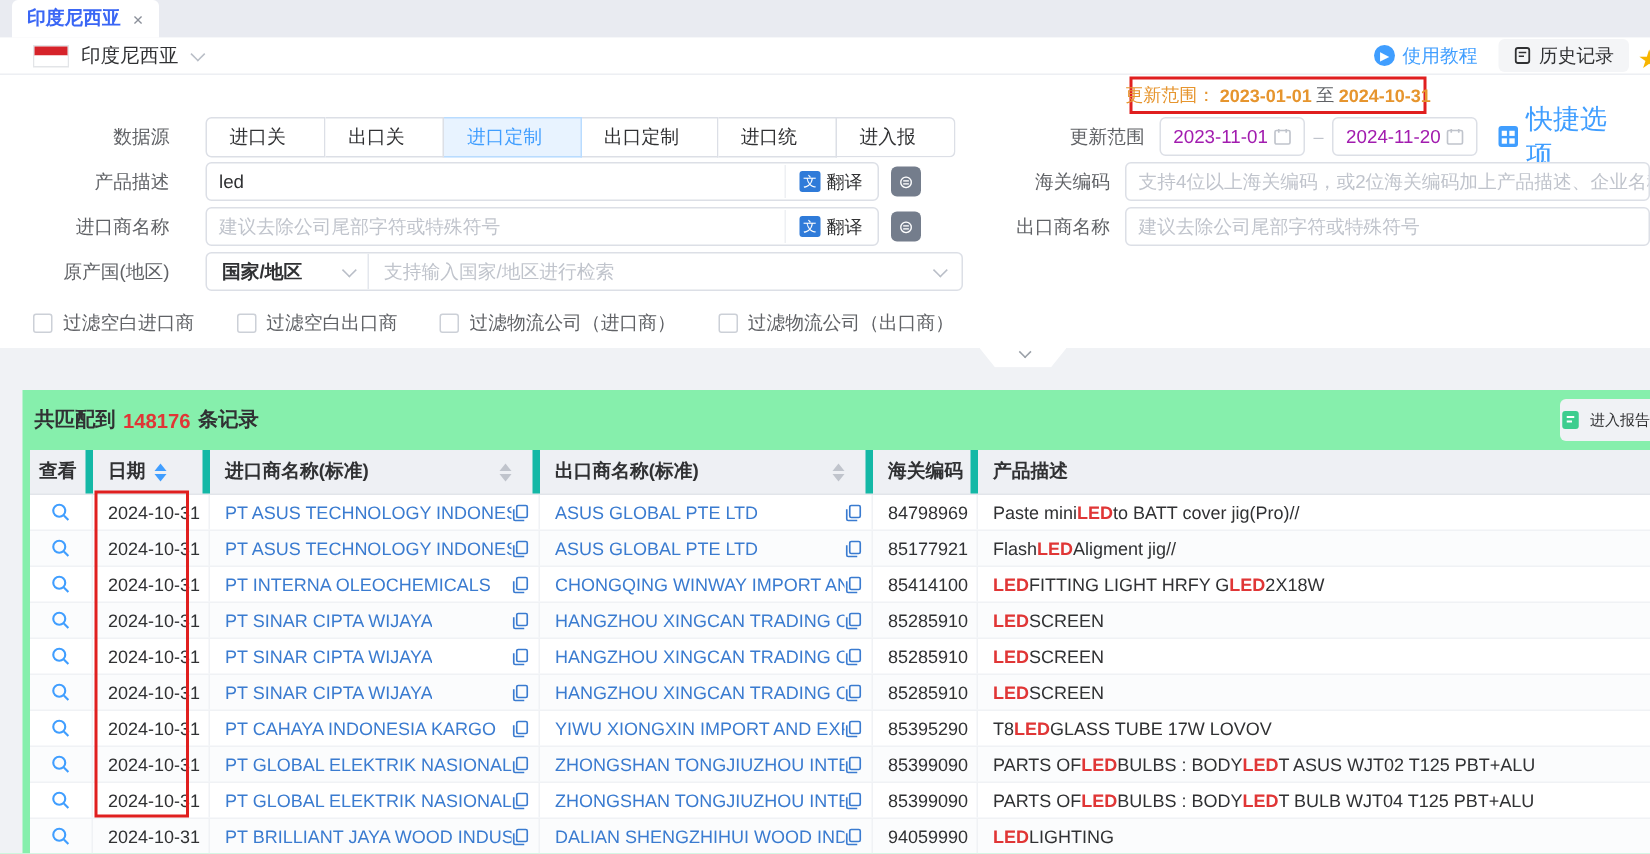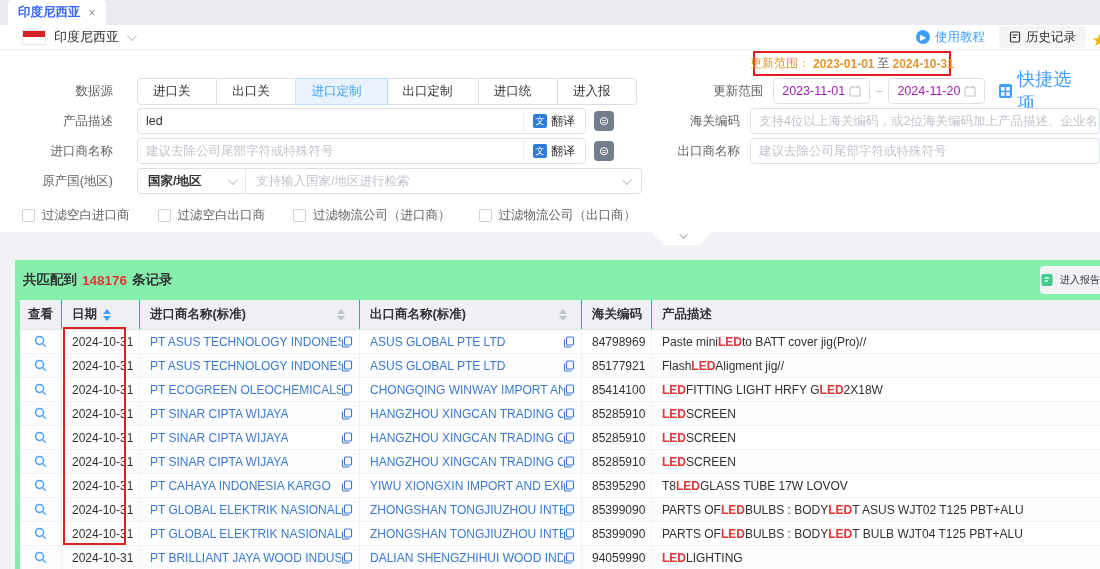--- a/index.html
+++ b/index.html
@@ -88,21 +88,21 @@
   .results { position:absolute; top:260px; left:15px; right:0; bottom:0; background:#86efac; }
   .res-head { position:relative; height:40px; display:flex; align-items:center; padding-left:8px; }
   .res-title { font-size:13.5px; font-weight:bold; color:#303133; display:flex; gap:5px; align-items:center; }
   .res-title .cnt { color:#e03636; }
   .report-btn { position:absolute; right:0; top:6px; height:28px; background:#f0f2f5; border-radius:4px 0 0 4px;
                 display:flex; align-items:center; gap:6px; padding:0 0; cursor:pointer; font-size:10px; color:#303133; }
 
   .table { margin-left:5px; }
   .thead { display:flex; height:30px; background:#eef0f4; border-bottom:1px solid #e2e5ea; }
   .th { display:flex; align-items:center; padding-left:10px; font-weight:bold; font-size:12.5px; color:#303133;
-        border-right:1px solid #14b8a6; gap:6px; }
+        border-right:5px solid #14b8a6; gap:6px; }
   .trow { display:flex; height:24px; border-bottom:1px solid #f0f2f5; background:#fff; }
   .trow:nth-child(even) { background:#fbfcfd; }
   .td { display:flex; align-items:center; padding-left:10px; font-size:12px; color:#303133;
         border-right:1px solid #f0f2f5; overflow:hidden; white-space:nowrap; }
   .c-view { width:42px; justify-content:center; padding-left:0; cursor:pointer; }
   .c-date { width:78px; }
   .c-imp { width:220px; justify-content:space-between; padding-right:6px; }
   .c-exp { width:222px; justify-content:space-between; padding-right:6px; }
   .c-hs { width:70px; }
   .c-desc { flex:1; border-right:none; }
@@ -387,21 +387,21 @@
           </div>
           <div class="trow">
             <div class="td c-view">
               <svg width="13" height="13" viewBox="0 0 13 13">
                 <circle cx="5.5" cy="5.5" r="4" fill="none" stroke="#409eff" stroke-width="1.4"></circle>
                 <line x1="8.6" y1="8.6" x2="11.6" y2="11.6" stroke="#409eff" stroke-width="1.4"></line>
               </svg>
             </div>
             <div class="td c-date">2024-10-31</div>
             <div class="td c-imp">
-              <span class="lnk">PT ECOGREEN OLEOCHEMICALS</span>
+              <span class="lnk">PT INTERNA OLEOCHEMICALS</span>
               <svg width="12" height="12" viewBox="0 0 12 12">
                 <rect x="3.5" y="1" width="7" height="8" rx="1" fill="none" stroke="#3a7bd0" stroke-width="1.1"></rect>
                 <path d="M8.5 11H2.5a1 1 0 0 1-1-1V3.5" fill="none" stroke="#3a7bd0" stroke-width="1.1"></path>
               </svg>
             </div>
             <div class="td c-exp">
               <span class="lnk">CHONGQING WINWAY IMPORT AND E...</span>
               <svg width="12" height="12" viewBox="0 0 12 12">
                 <rect x="3.5" y="1" width="7" height="8" rx="1" fill="none" stroke="#3a7bd0" stroke-width="1.1"></rect>
                 <path d="M8.5 11H2.5a1 1 0 0 1-1-1V3.5" fill="none" stroke="#3a7bd0" stroke-width="1.1"></path>

